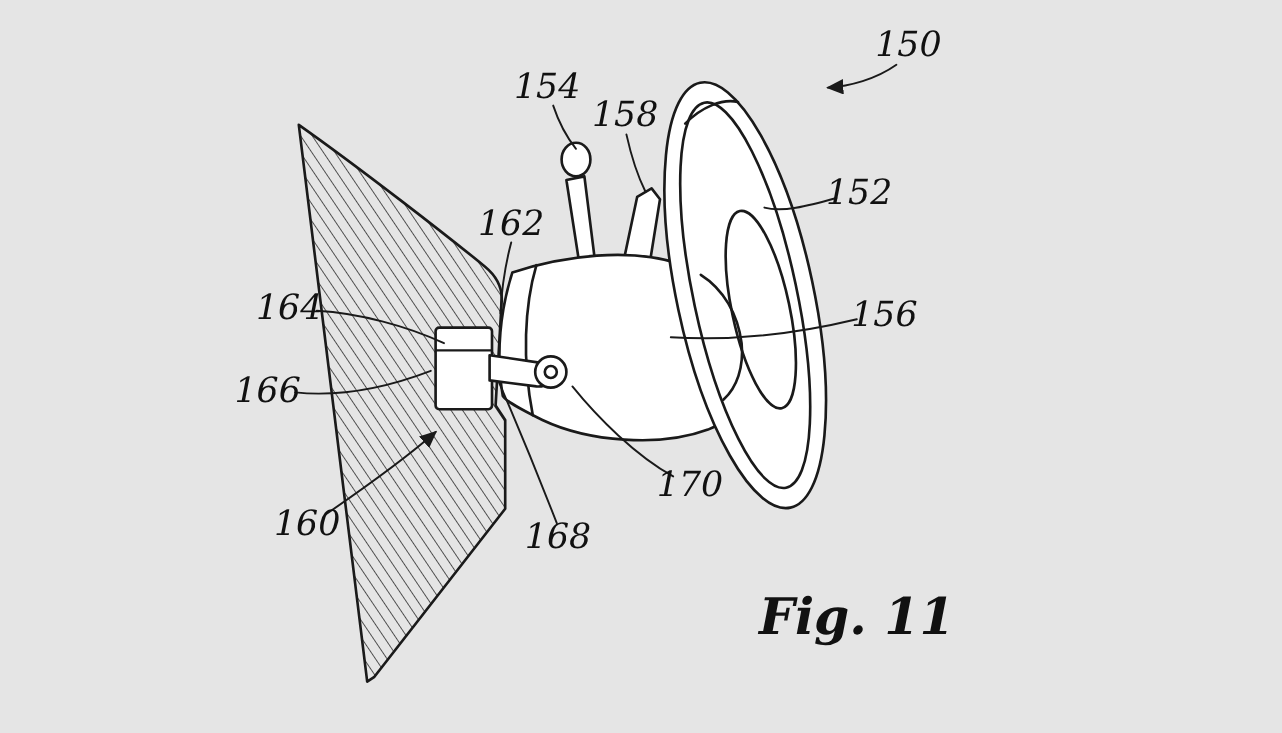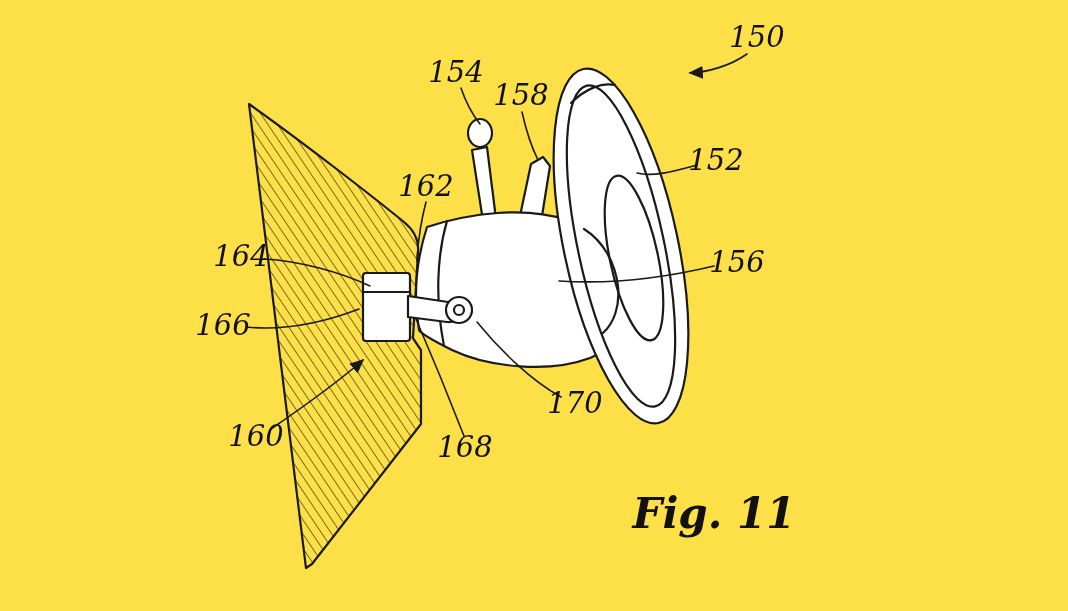--- a/index.html
+++ b/index.html
@@ -1,19 +1,19 @@
 <!DOCTYPE html>
 <html><head>
 <meta charset="utf-8">
 <style>
   html,body { margin:0; padding:0; background:#ffffff; }
   .page {
     position:relative;
     width:1068px; height:611px;
-    background:#fde047;
+    background:#e5e5e5;
     overflow:hidden;
     font-family:"DejaVu Serif", serif;
   }
   svg { display:block; }
   .art path, .art rect, .art ellipse, .art circle {
     fill:#ffffff; stroke:#1a1a1a; stroke-width:2.2;
     stroke-linejoin:round; stroke-linecap:round;
   }
   .art line { stroke:#1a1a1a; stroke-width:2; }
   .leaders path {

